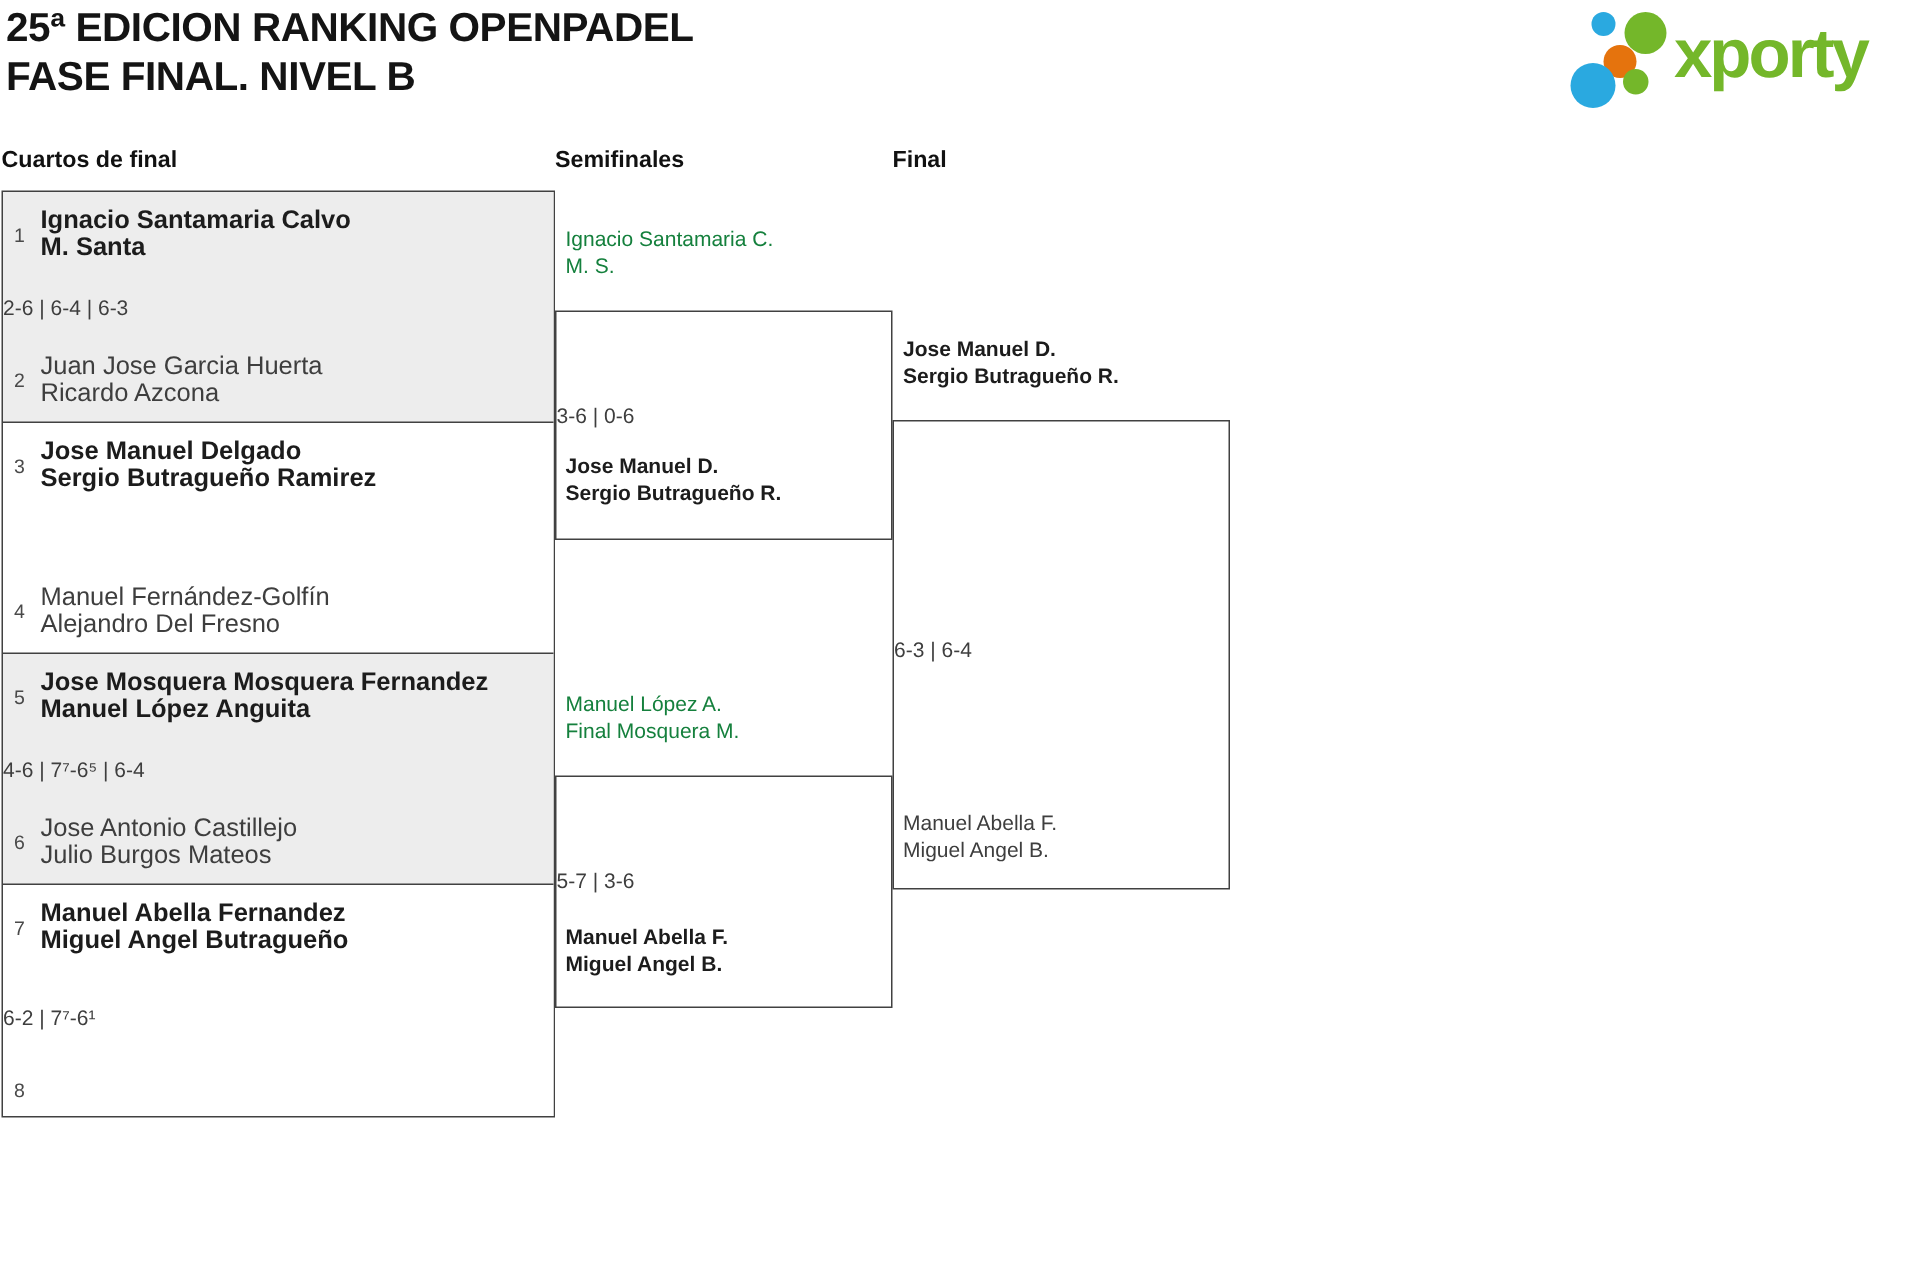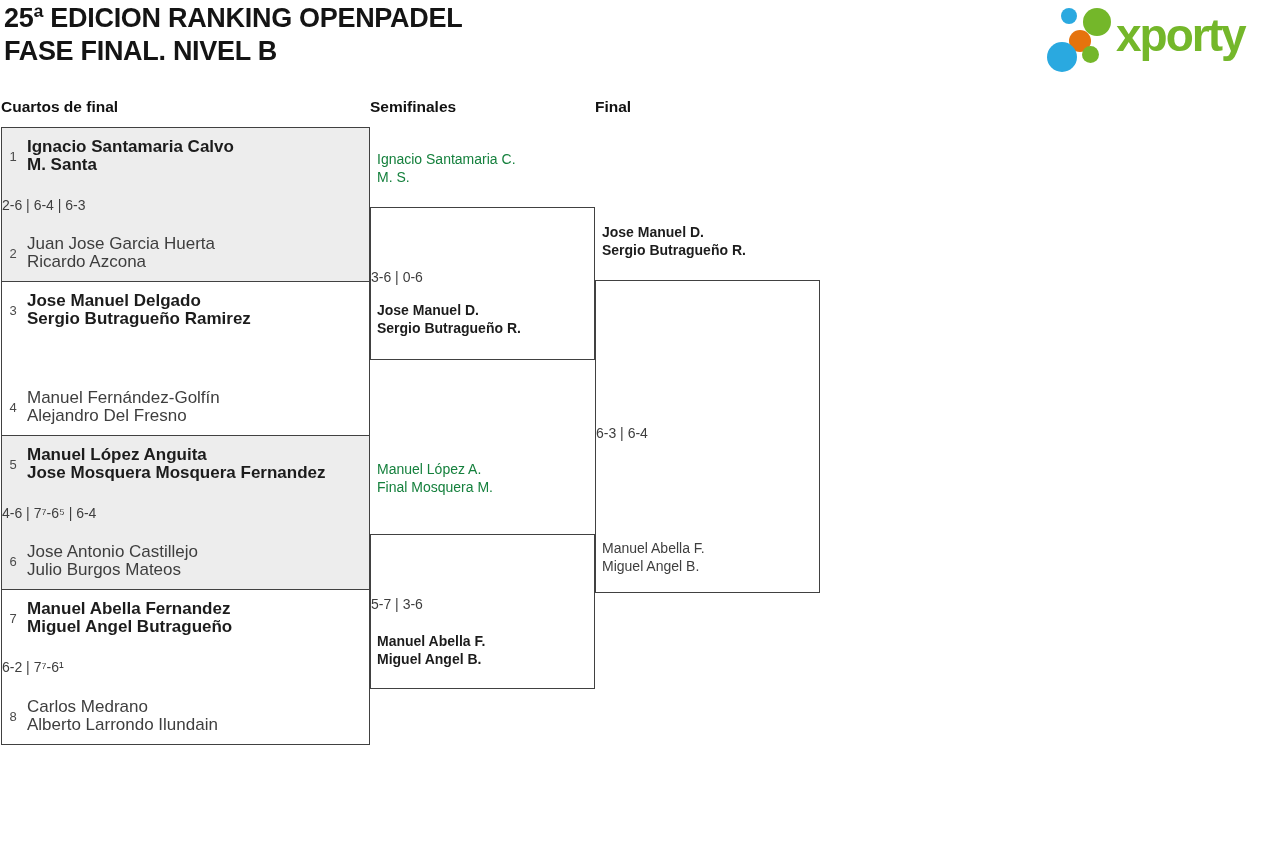--- a/index.html
+++ b/index.html
@@ -37,21 +37,21 @@
   .qf.gray { background:#ededed; }
   .team-row { display:flex; align-items:center; }
   .seed { width:22px; flex:0 0 22px; font-size:13px; color:#4a4a4a; text-align:center; }
   .names { font-size:17px; line-height:18px; color:#3e3e3e; padding-left:3px; }
   .team-row.bold .names { font-weight:700; color:#1c1c1c; }
   .score { text-align:left; font-size:14px; line-height:16px; color:#3e3e3e; }
 
   
   .round-box { position:absolute; border:1px solid #414141; background:transparent; }
   .sf1-box   { left:370px; top:207px; width:225px; height:153px; }
-  .sf2-box   { left:370px; top:534px; width:225px; height:155px; }
+  .sf2-box   { left:370px; top:517px; width:225px; height:155px; }
   .final-box { left:595px; top:280px; width:225px; height:313px; }
   .round-box .score { position:absolute; left:0; right:0; top:29px;margin-top:32px; }
   .final-box .score { top:112px; }
   .box-team { position:absolute; left:6px; font-size:14px; line-height:18px; color:#3e3e3e; }
   .box-team.bold { font-weight:700; color:#1c1c1c; }
   .sf1-box .box-team { bottom:22px; }
   .sf2-box .box-team { bottom:20px; }
   .final-box .box-team { bottom:17px; }
 
   
@@ -118,22 +118,22 @@
           <div>Manuel Fernández-Golfín</div>
           <div>Alejandro Del Fresno</div>
         </div>
       </div>
     </div>
 
     <div class="qf gray">
       <div class="team-row bold">
         <div class="seed">5</div>
         <div class="names">
+          <div>Jose Mosquera Mosquera Fernandez</div>
           <div>Manuel López Anguita</div>
-          <div>Jose Mosquera Mosquera Fernandez</div>
         </div>
       </div>
       <div class="score">4-6 | 7⁷-6⁵ | 6-4</div>
       <div class="team-row">
         <div class="seed">6</div>
         <div class="names">
           <div>Jose Antonio Castillejo</div>
           <div>Julio Burgos Mateos</div>
         </div>
       </div>
@@ -143,24 +143,20 @@
       <div class="team-row bold">
         <div class="seed">7</div>
         <div class="names">
           <div>Manuel Abella Fernandez</div>
           <div>Miguel Angel Butragueño</div>
         </div>
       </div>
       <div class="score">6-2 | 7⁷-6¹</div>
       <div class="team-row">
         <div class="seed">8</div>
-        <div class="names">
-          <div>Carlos Medrano</div>
-          <div>Alberto Larrondo Ilundain</div>
-        </div>
       </div>
     </div>
 
   </div>
 
   <div class="float-team sf1-top">
     <div>Ignacio Santamaria C.</div>
     <div>M. S.</div>
   </div>
   <div class="round-box sf1-box">

